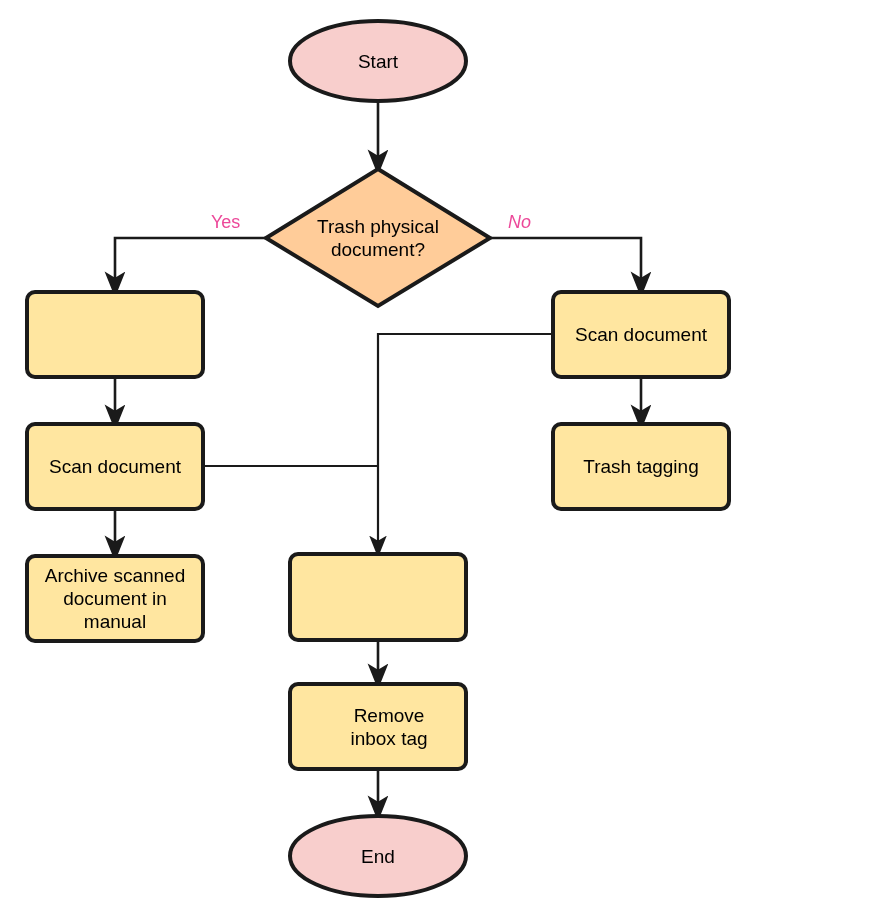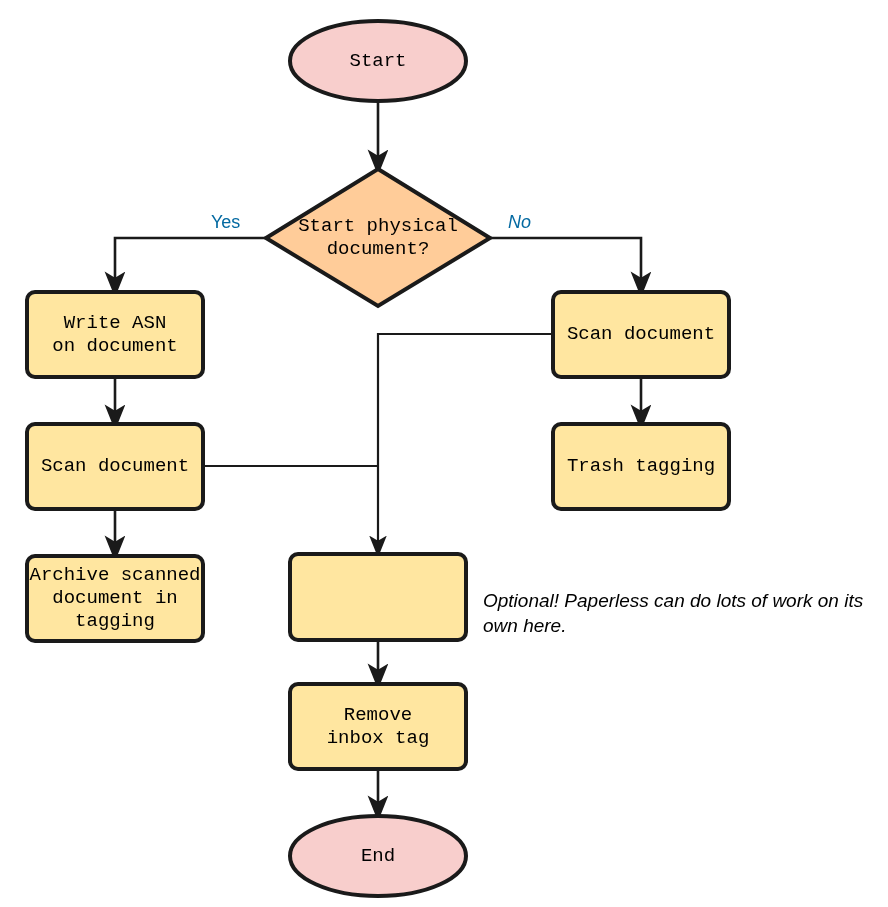--- a/index.html
+++ b/index.html
@@ -25,33 +25,33 @@
     width: 888px;
     height: 907px;
     display: block;
   }
   .node-label {
     position: absolute;
     display: flex;
     align-items: center;
     justify-content: center;
     text-align: center;
-    font-family: Liberation Mono, monospace;
+    font-family: Liberation Sans, sans-serif;
     font-size: 19px;
     line-height: 23px;
     color: #000000;
     white-space: pre-line;
     pointer-events: none;
   }
   .edge-label {
     position: absolute;
     font-family: "Liberation Sans", sans-serif;
     font-size: 18px;
     line-height: 20px;
-    color: #0369a1;
+    color: #ec4899;
     white-space: nowrap;
   }
   .note-text {
     position: absolute;
     font-family: "Liberation Sans", sans-serif;
     font-style: italic;
     font-size: 19px;
     line-height: 25px;
     color: #000000;
   }
@@ -107,41 +107,38 @@
 
     <rect x="290" y="554" width="176" height="86" rx="8" ry="8" fill="#ffe6a0" stroke="#1a1a1a" stroke-width="4"></rect>
 
     <rect x="290" y="684" width="176" height="85" rx="8" ry="8" fill="#ffe6a0" stroke="#1a1a1a" stroke-width="4"></rect>
 
     <ellipse cx="378" cy="856" rx="88" ry="40" fill="#f8cecc" stroke="#1a1a1a" stroke-width="4"></ellipse>
   </svg>
 
   <div class="node-label" style="left:290px; top:21px; width:176px; height:80px;">Start</div>
 
-  <div class="node-label" style="left:290px; top:198px; width:176px; height:80px;">Start physical
+  <div class="node-label" style="left:290px; top:198px; width:176px; height:80px;">Trash physical
 document?</div>
 
-  <div class="node-label" style="left:27px; top:292px; width:176px; height:85px;">Write ASN
-on document</div>
 
   <div class="node-label" style="left:27px; top:424px; width:176px; height:85px;">Scan document</div>
 
   <div class="node-label" style="left:27px; top:556px; width:176px; height:85px;">Archive scanned
 document in
-tagging</div>
+manual</div>
 
   <div class="node-label" style="left:553px; top:292px; width:176px; height:85px;">Scan document</div>
 
   <div class="node-label" style="left:553px; top:424px; width:176px; height:85px;">Trash tagging</div>
 
 
-  <div class="node-label" style="left:290px; top:684px; width:176px; height:85px;">Remove
+  <div class="node-label" style="left:301px; top:684px; width:176px; height:85px;">Remove
 inbox tag</div>
 
   <div class="node-label" style="left:290px; top:816px; width:176px; height:80px;text-align:center;">End</div>
 
   <div class="edge-label" style="left:211px; top:212px;">Yes</div>
 
   <div class="edge-label" style="left:508px; top:212px;font-style:italic;">No</div>
 
-  <div class="note-text" style="left:483px; top:588px; width:400px;">Optional! Paperless can do lots of work on its own here.</div>
 
 </div>
 
 </body></html>

